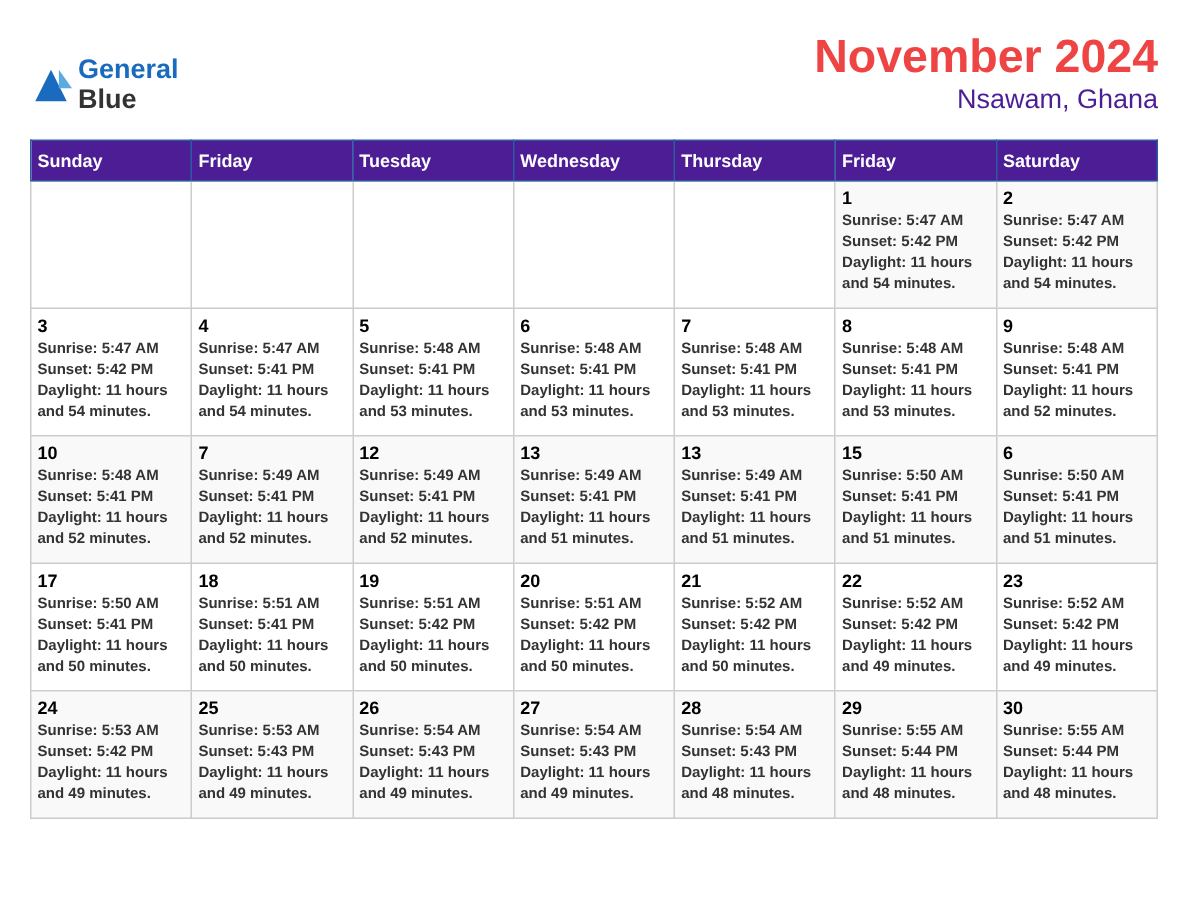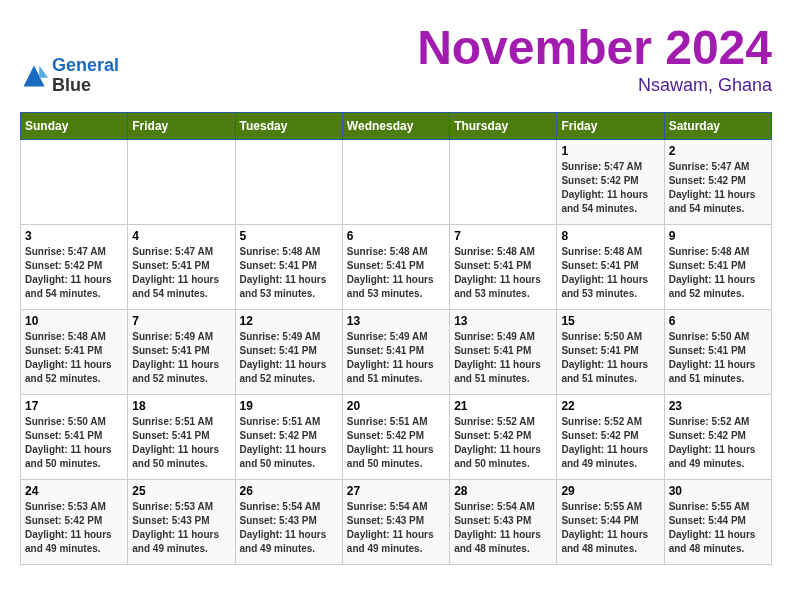--- a/index.html
+++ b/index.html
@@ -29,36 +29,36 @@
     .logo-blue { color: #1a6bbf; }
     .logo-icon {
       width: 28px;
       height: 28px;
       margin-right: 4px;
     }
     .month-title {
       text-align: right;
     }
     .month-title h1 {
-      font-size: 48px;
-      font-weight: bold;
-      color: #a21caf;
+      font-size: 31px;
+      font-weight: bold;
+      color: #ef4444;
     }
     .month-title h2 {
       font-size: 18px;
       font-weight: normal;
       color: #4c1d95;
     }
     table {
       width: 100%;
       border-collapse: collapse;
       font-size: 11px;
     }
     thead tr th {
-      background-color: #4d7c0f;
+      background-color: #4c1d95;
       color: #fff;
       padding: 6px 4px;
       text-align: left;
       font-size: 12px;
       font-weight: bold;
       border: 1px solid #2a5a9f;
     }
     tbody tr td {
       border: 1px solid #ccc;
       vertical-align: top;

